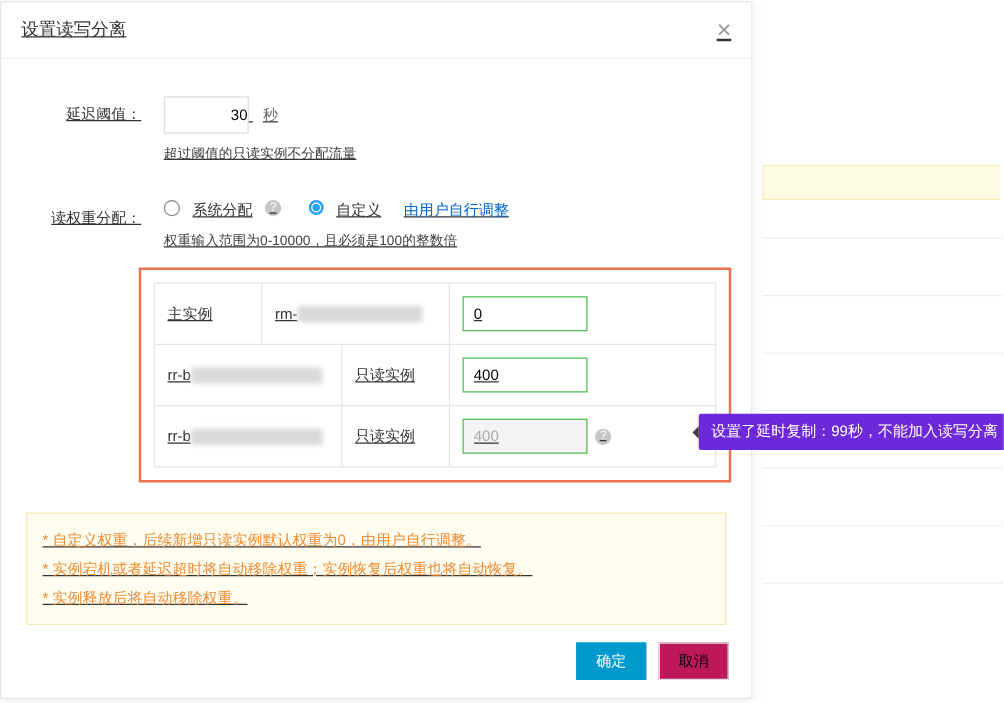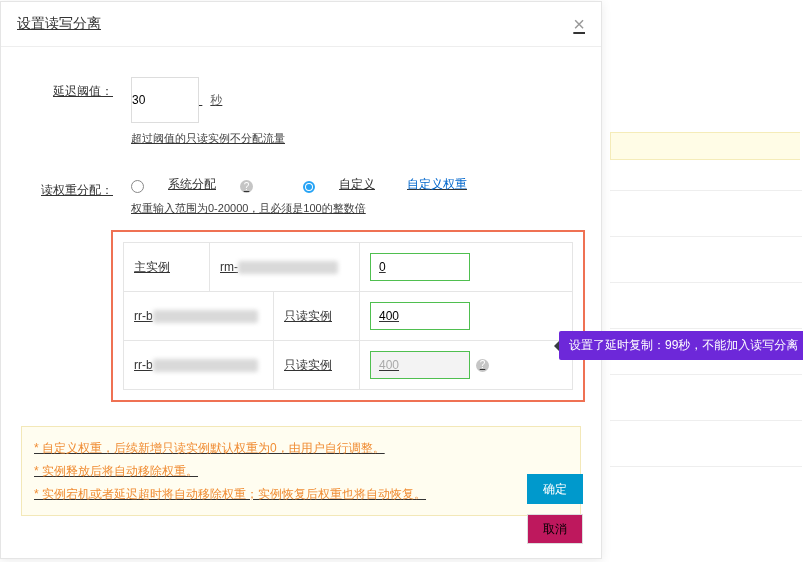--- a/index.html
+++ b/index.html
@@ -54,38 +54,38 @@
       padding-right: 18px;
       padding-top: 6px;
       color: #333;
       flex-shrink: 0;
     }
     .form-content {
       flex: 1;
     }
     .threshold-input {
       width: 68px;
-      height: 46px;
+      height: 30px;
       border: 1px solid #ddd;
-      text-align: left;
+      text-align: right;
       font-size: 12px;
     }
     .unit {
       margin-left: 8px;
       color: #666;
     }
     .help {
       color: #404040;
       margin-top: 8px;
       font-size: 11px;
     }
     .radio-row {
       display: flex;
-      align-items: flex-end;
-      gap: 20px;
+      align-items: flex-start;
+      gap: 6px;
     }
     .radio {
       width: 13px;
       height: 13px;
       border: 1px solid #888;
       border-radius: 50%;
       display: inline-flex;
       align-items: center;
       justify-content: center;
       margin-right: 4px;
@@ -199,21 +199,20 @@
       color: #f08c33;
       line-height: 1.9;
       font-size: 12px;
     }
     .modal-footer {
       position: absolute;
       bottom: 14px;
       right: 18px;
       display: flex;
       gap: 10px;
-      flex-direction: column;
     }
     .btn {
       min-width: 56px;
       height: 30px;
       border: 1px solid #ddd;
       background: #be185d;
       padding: 0 14px;
       font-size: 12px;
       cursor: pointer;
       display: inline-flex;
@@ -277,23 +276,23 @@
     <div class="form-row">
       <div class="form-label">读权重分配：</div>
       <div class="form-content">
         <div class="radio-row">
           <span class="radio"></span>
           <span class="radio-label">系统分配</span>
           <span class="q-icon">?</span>
           <span style="width:10px"></span>
           <span class="radio checked"></span>
           <span class="radio-label">自定义</span>
-          <span class="link">自定义权重</span>
+          <span class="link">由用户自行调整</span>
         </div>
-        <div class="help">权重输入范围为0-20000，且必须是100的整数倍</div>
+        <div class="help">权重输入范围为0-10000，且必须是100的整数倍</div>
 
         <div class="weight-box">
           <div class="wt-table">
 
             <div class="wt-row">
               <div class="wt-cell c2">主实例</div>
               <div class="wt-cell c1">
                 <span>rm-</span>
                   <span class="blur" style="width:100px"></span>
               </div>
@@ -326,22 +325,22 @@
             </div>
 
           </div>
         </div>
 
       </div>
     </div>
 
     <div class="notes">
       <div>* 自定义权重，后续新增只读实例默认权重为0，由用户自行调整。</div>
+      <div>* 实例宕机或者延迟超时将自动移除权重；实例恢复后权重也将自动恢复。</div>
       <div>* 实例释放后将自动移除权重。</div>
-      <div>* 实例宕机或者延迟超时将自动移除权重；实例恢复后权重也将自动恢复。</div>
     </div>
 
   </div>
 
   <div class="modal-footer">
     <button class="btn primary">确定</button>
     <button class="btn">取消</button>
   </div>
 </div>
 

